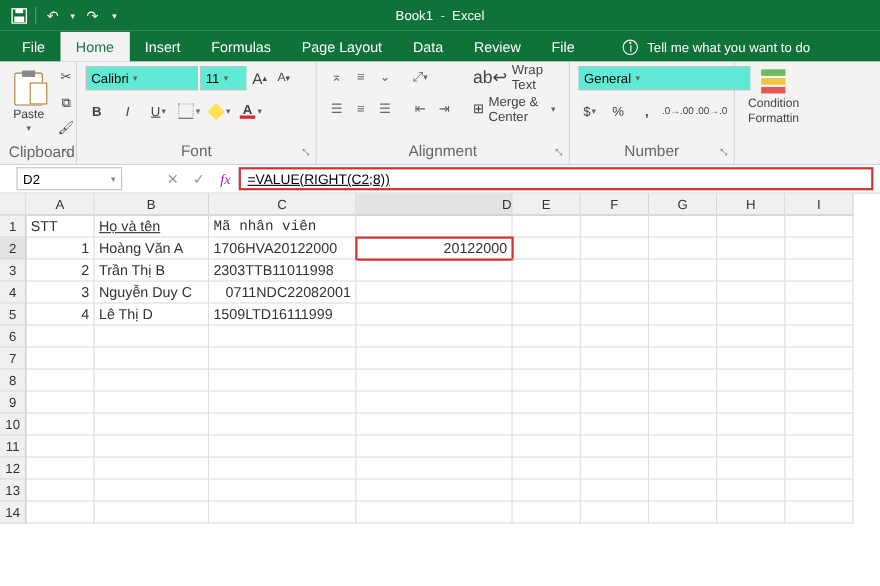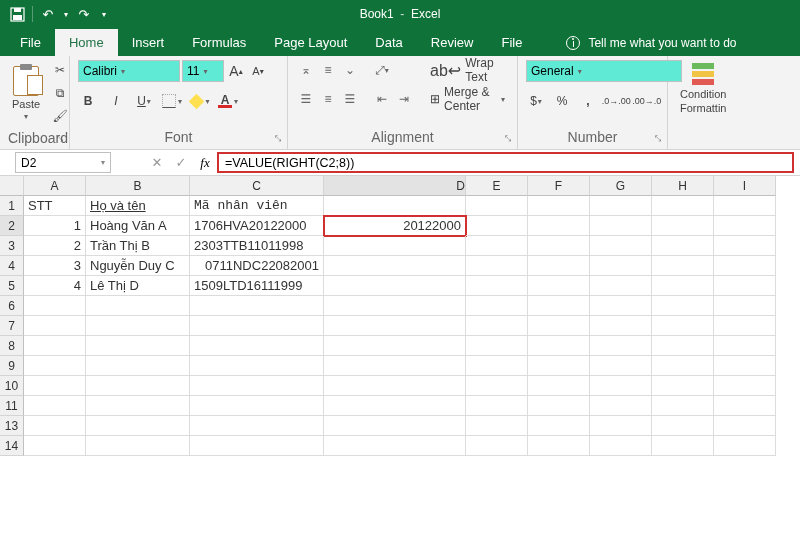--- a/index.html
+++ b/index.html
@@ -47,22 +47,22 @@
 .align-row { display: flex; gap: 2px; }
 .align-row .smbtn { color: #666; }
 
 
 .fbar { height: 26px; border-bottom: 1px solid #d4d4d4; display: flex; align-items: center; background: #fff; }
 .namebox { width: 96px; height: 21px; border: 1px solid #c0c0c0; margin: 0 3px 0 15px; padding: 0 5px; display: flex; align-items: center; justify-content: space-between; font-size: 12px; }
 .namebox .chev { font-size: 8px; color: #888; }
 .fbar-sep { width: 3px; }
 .fbar-btns { display: flex; align-items: center; gap: 0; margin-left: 28px; }
 .fbar-btn { width: 24px; height: 21px; display: flex; align-items: center; justify-content: center; color: #999; cursor: pointer; font-size: 13px; }
-.fx { font-style: italic; font-family: 'Times New Roman', serif; font-size: 13px; color: #000000; }
-.formula-box { flex: 1; height: 21px; display: flex; align-items: center; padding: 0 6px; font-size: 12.5px; border: 2px solid #d03030; margin-right: 6px; }
+.fx { font-style: italic; font-family: 'Times New Roman', serif; font-size: 13px; color: #a21caf; }
+.formula-box { flex: 1; height: 21px; display: flex; align-items: center; padding: 0 6px; font-size: 12.5px; border: 2px solid #d03030; margin-right: 6px; text-decoration: underline; }
 .corner { width: 24px; height: 20px; background: #f0f0f0; border-right: 1px solid #d4d4d4; border-bottom: 1px solid #c0c0c0; }
 .col-headers { display: flex; height: 20px; }
 .col-head { background: #f0f0f0; border-right: 1px solid #d4d4d4; border-bottom: 1px solid #c0c0c0; text-align: center; font-size: 12px; color: #333; line-height: 20px; }
 .row-head { width: 24px; background: #f0f0f0; border-right: 1px solid #c0c0c0; border-bottom: 1px solid #d4d4d4; text-align: center; font-size: 12px; color: #333; }
 .cell { border-right: 1px solid #dcdcdc; border-bottom: 1px solid #dcdcdc; padding: 0 4px; font-size: 13px; color: #333; overflow: hidden; white-space: nowrap; }
 .row { display: flex; height: 20px; line-height: 20px; }
 .headrow { display: flex; }
 .highlight-cell { outline: 2px solid #d03030; outline-offset: -1px; }
 .sel-col { background: #e3e3e3; }
 .sel-row { background: #e3e3e3; }
@@ -425,20 +425,32 @@
         <div class="cell col-B"></div>
         <div class="cell col-C"></div>
         <div class="cell col-D"></div>
         <div class="cell col-rest"></div>
         <div class="cell col-rest"></div>
         <div class="cell col-rest"></div>
         <div class="cell col-rest"></div>
         <div class="cell col-rest"></div>
       </div>
       <div class="row">
+        <div class="row-head">12</div>
+        <div class="cell col-A"></div>
+        <div class="cell col-B"></div>
+        <div class="cell col-C"></div>
+        <div class="cell col-D"></div>
+        <div class="cell col-rest"></div>
+        <div class="cell col-rest"></div>
+        <div class="cell col-rest"></div>
+        <div class="cell col-rest"></div>
+        <div class="cell col-rest"></div>
+      </div>
+      <div class="row">
         <div class="row-head">13</div>
         <div class="cell col-A"></div>
         <div class="cell col-B"></div>
         <div class="cell col-C"></div>
         <div class="cell col-D"></div>
         <div class="cell col-rest"></div>
         <div class="cell col-rest"></div>
         <div class="cell col-rest"></div>
         <div class="cell col-rest"></div>
         <div class="cell col-rest"></div>

